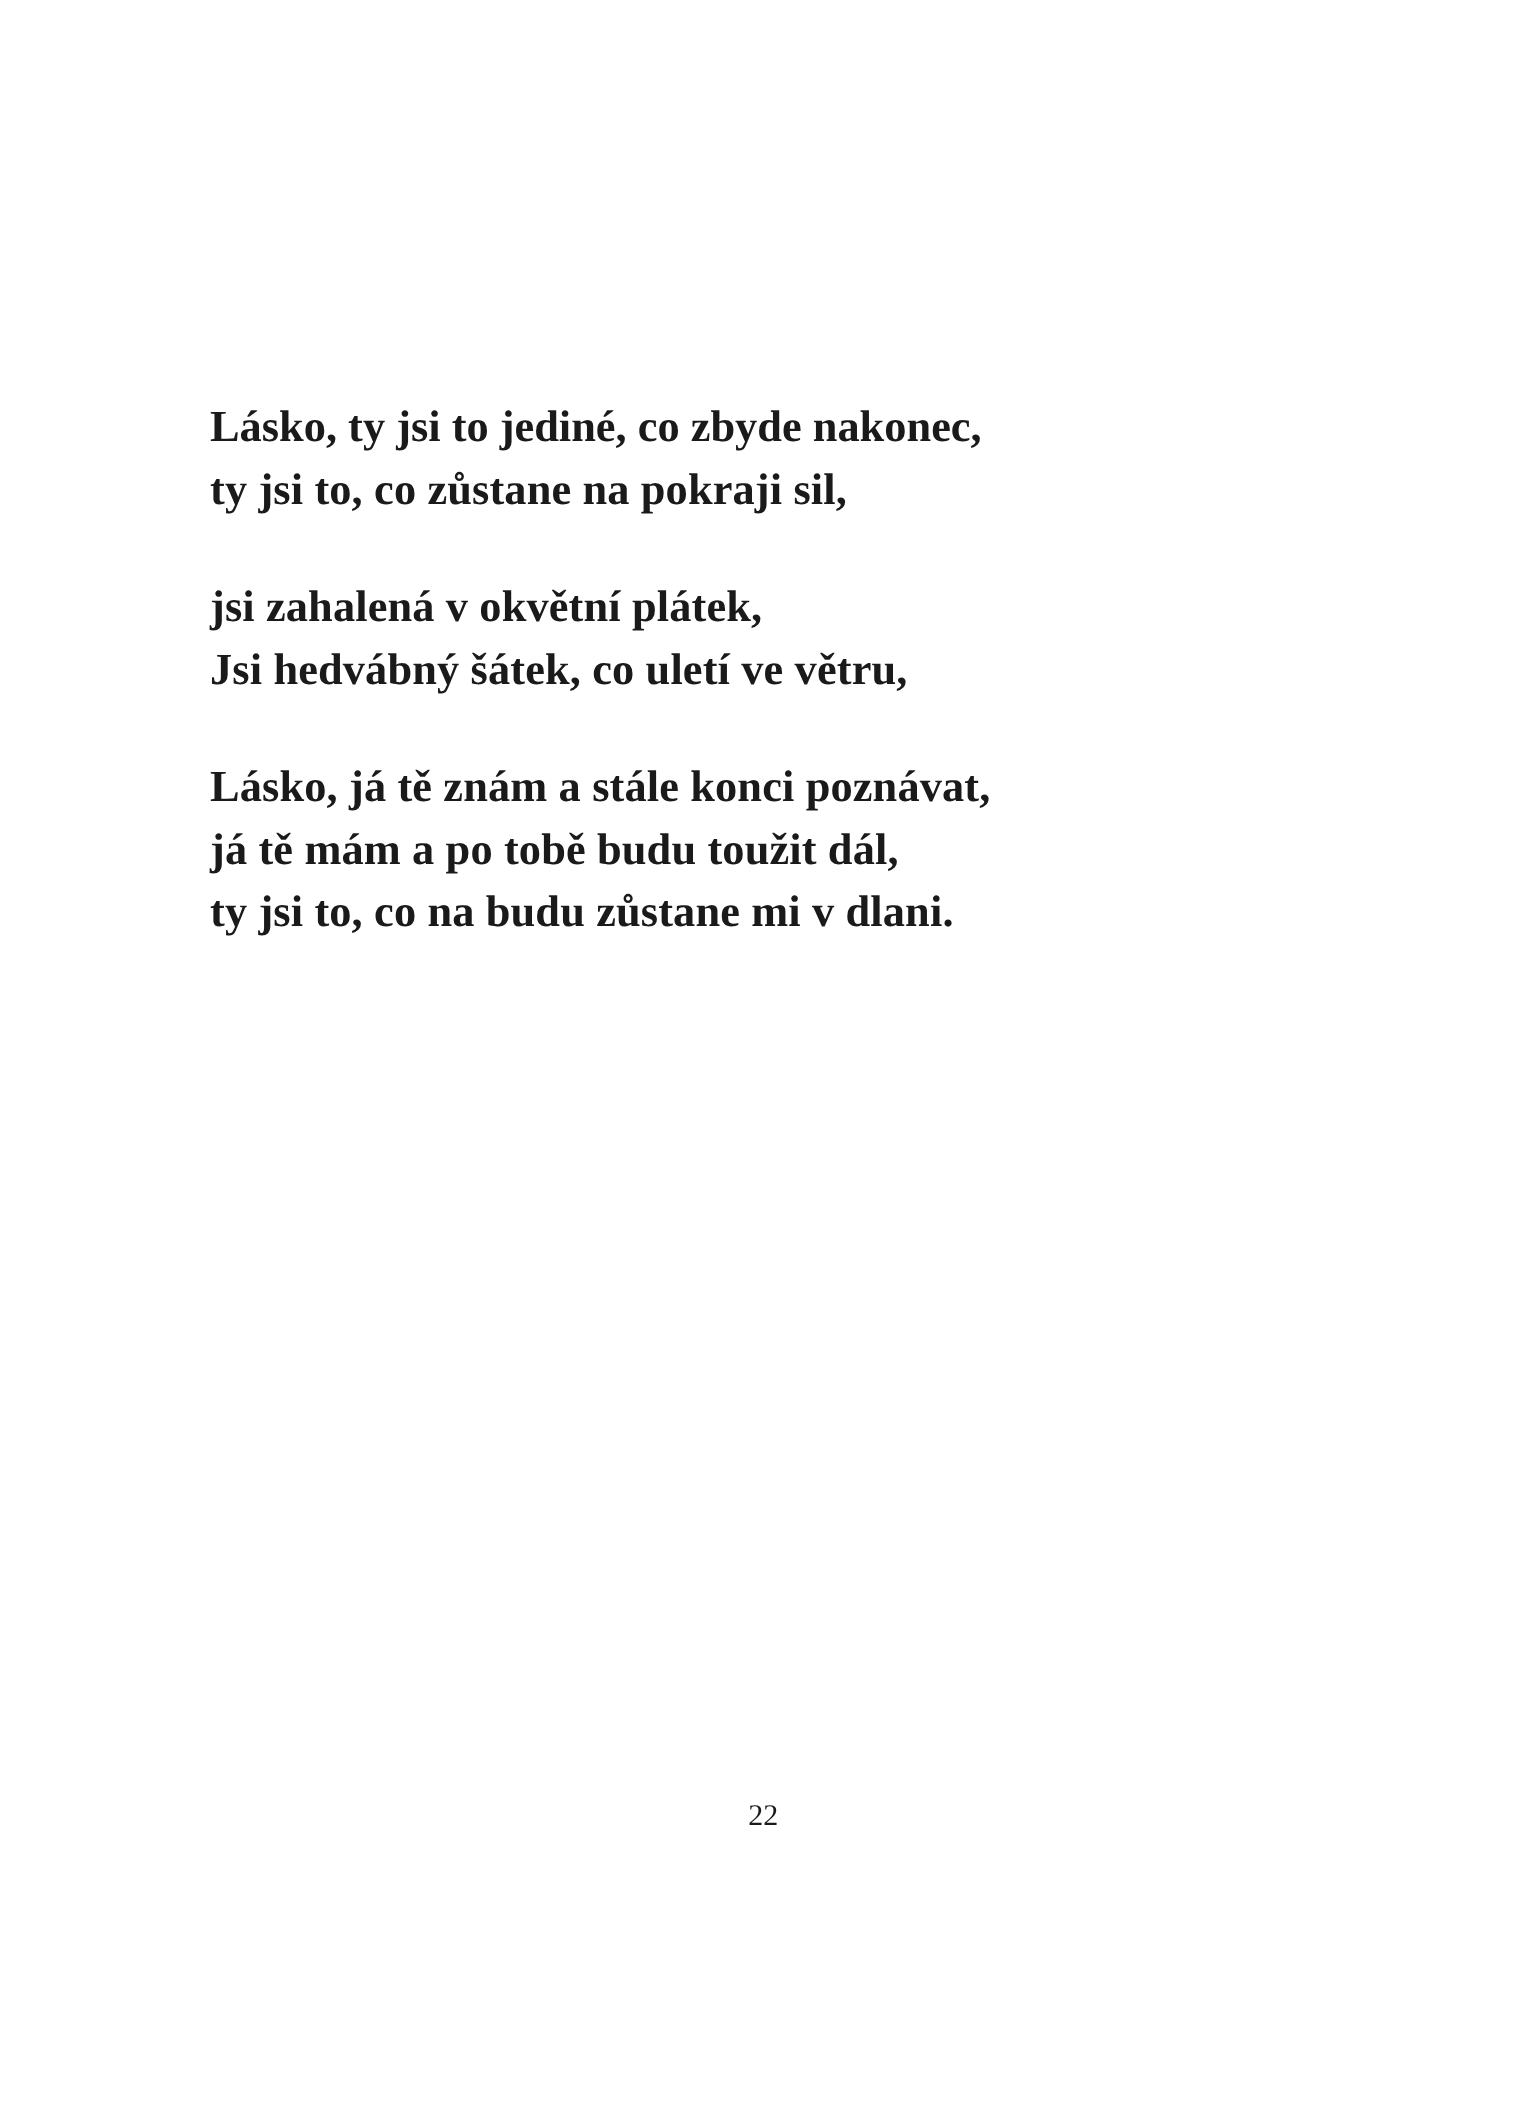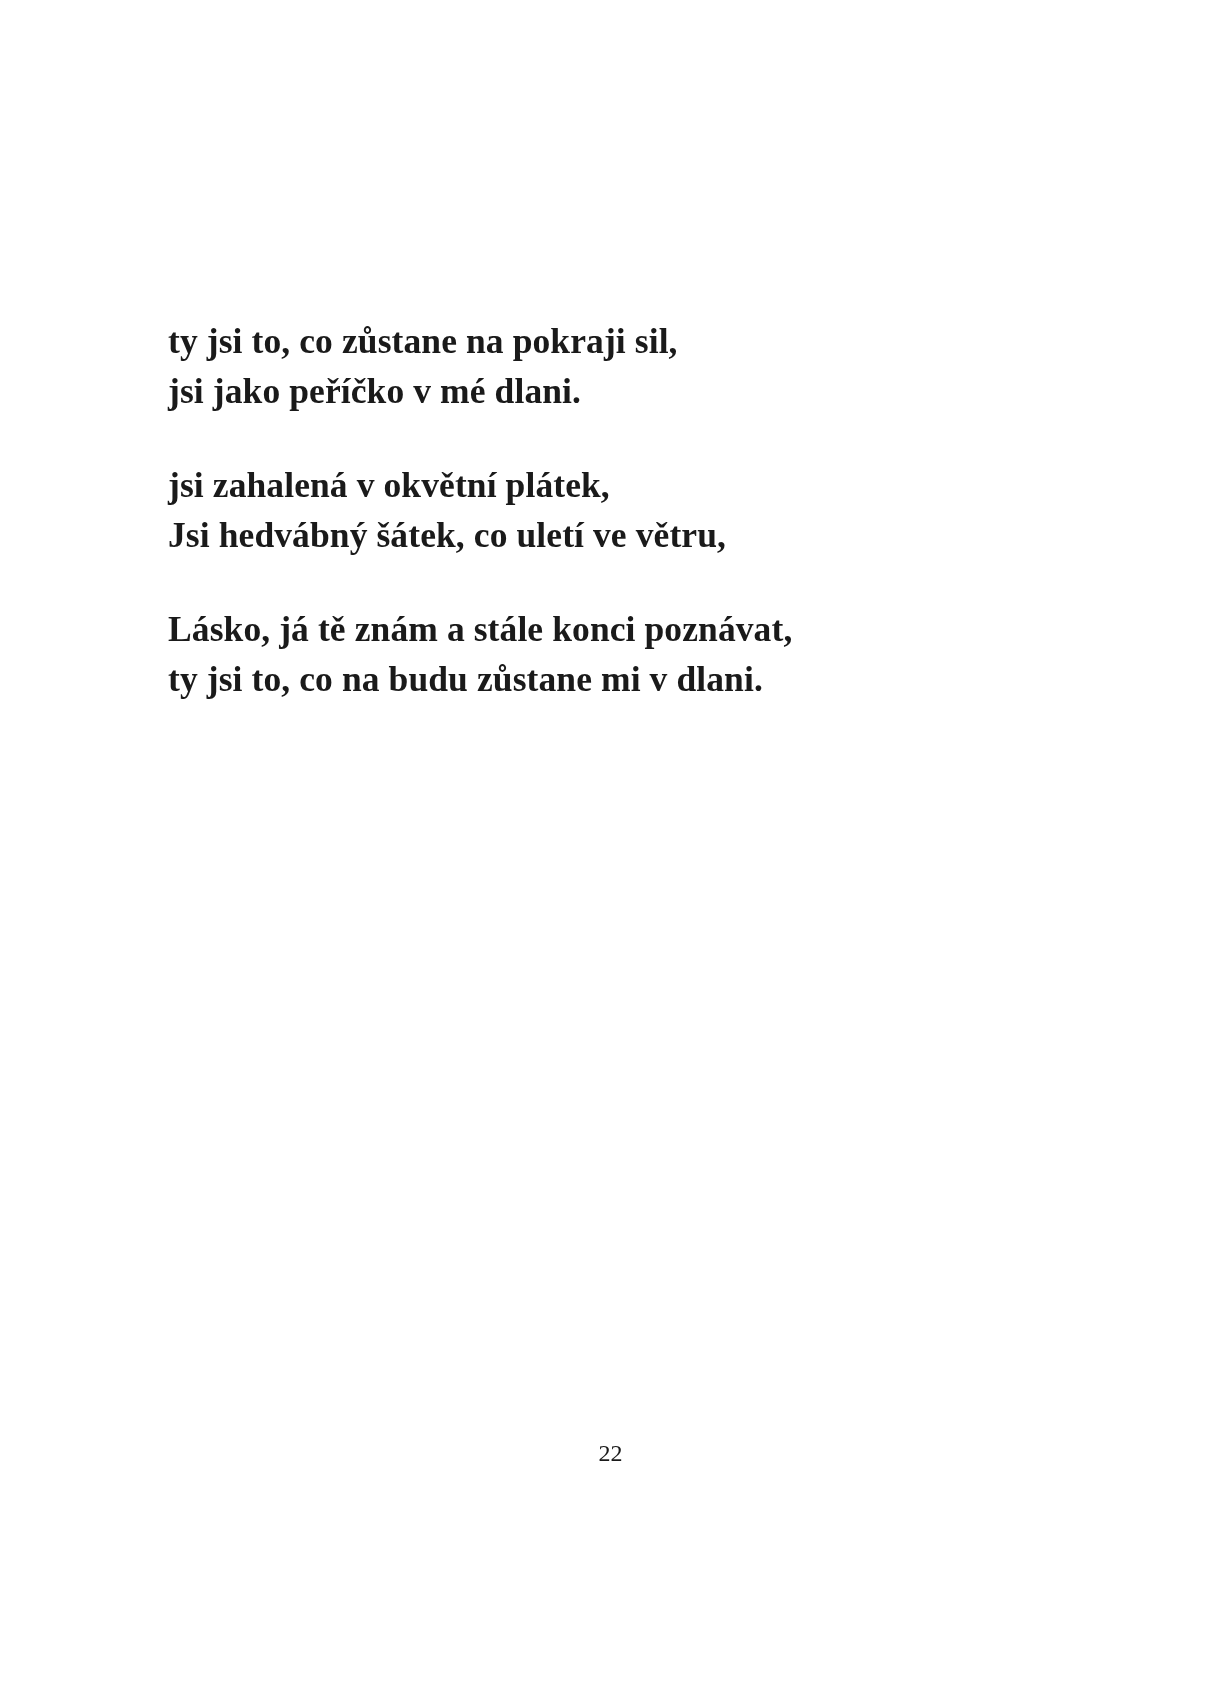--- a/index.html
+++ b/index.html
@@ -62,31 +62,32 @@
   }
 </style>
 </head>
 <body>
 
 <div class="page">
 
   <div class="poem-body">
 
     <div class="stanza">
+      <div class="verse-line bold">Lásko, ty jsi to jediné, co zbyde nakonec,</div>
       <div class="verse-line">ty jsi to, co zůstane na pokraji sil,</div>
-      <div class="verse-line">jsi jako peříčko v mé dlani.</div>
     </div>
 
     <div class="stanza">
       <div class="verse-line">jsi zahalená v okvětní plátek,</div>
       <div class="verse-line">Jsi hedvábný šátek, co uletí ve větru,</div>
     </div>
 
     <div class="stanza">
       <div class="verse-line">Lásko, já tě znám a stále konci poznávat,</div>
+      <div class="verse-line">já tě mám a po tobě budu toužit dál,</div>
       <div class="verse-line">ty jsi to, co na budu zůstane mi v dlani.</div>
     </div>
 
   </div>
 
   <div class="page-number">22</div>
 
 </div>
 
 </body></html>

